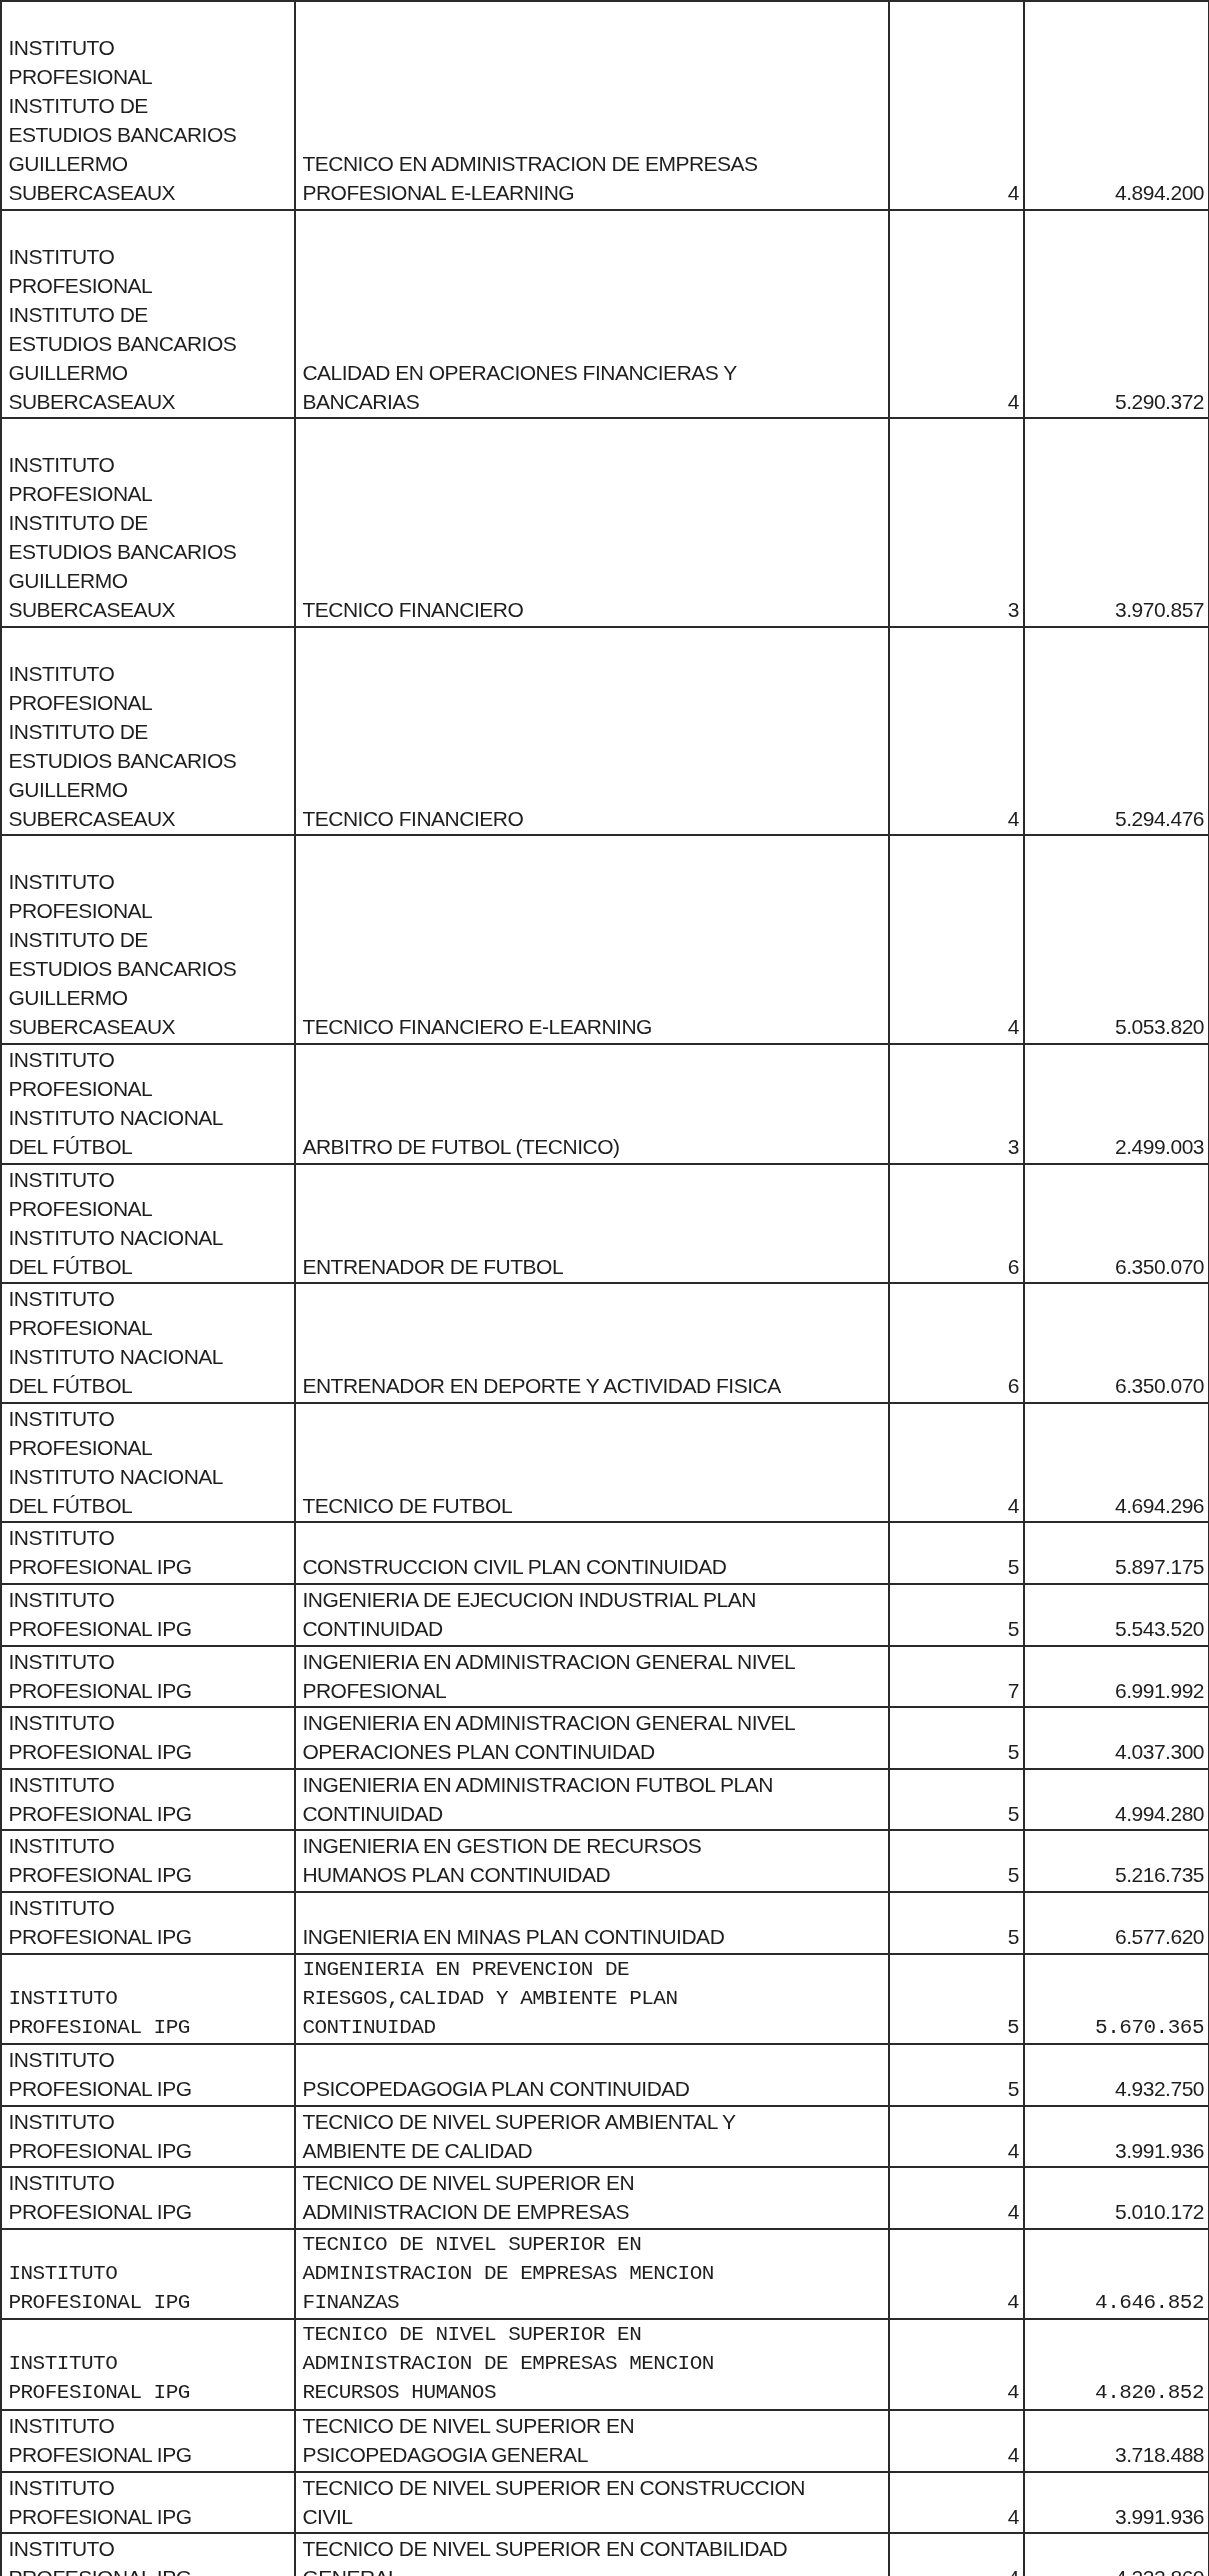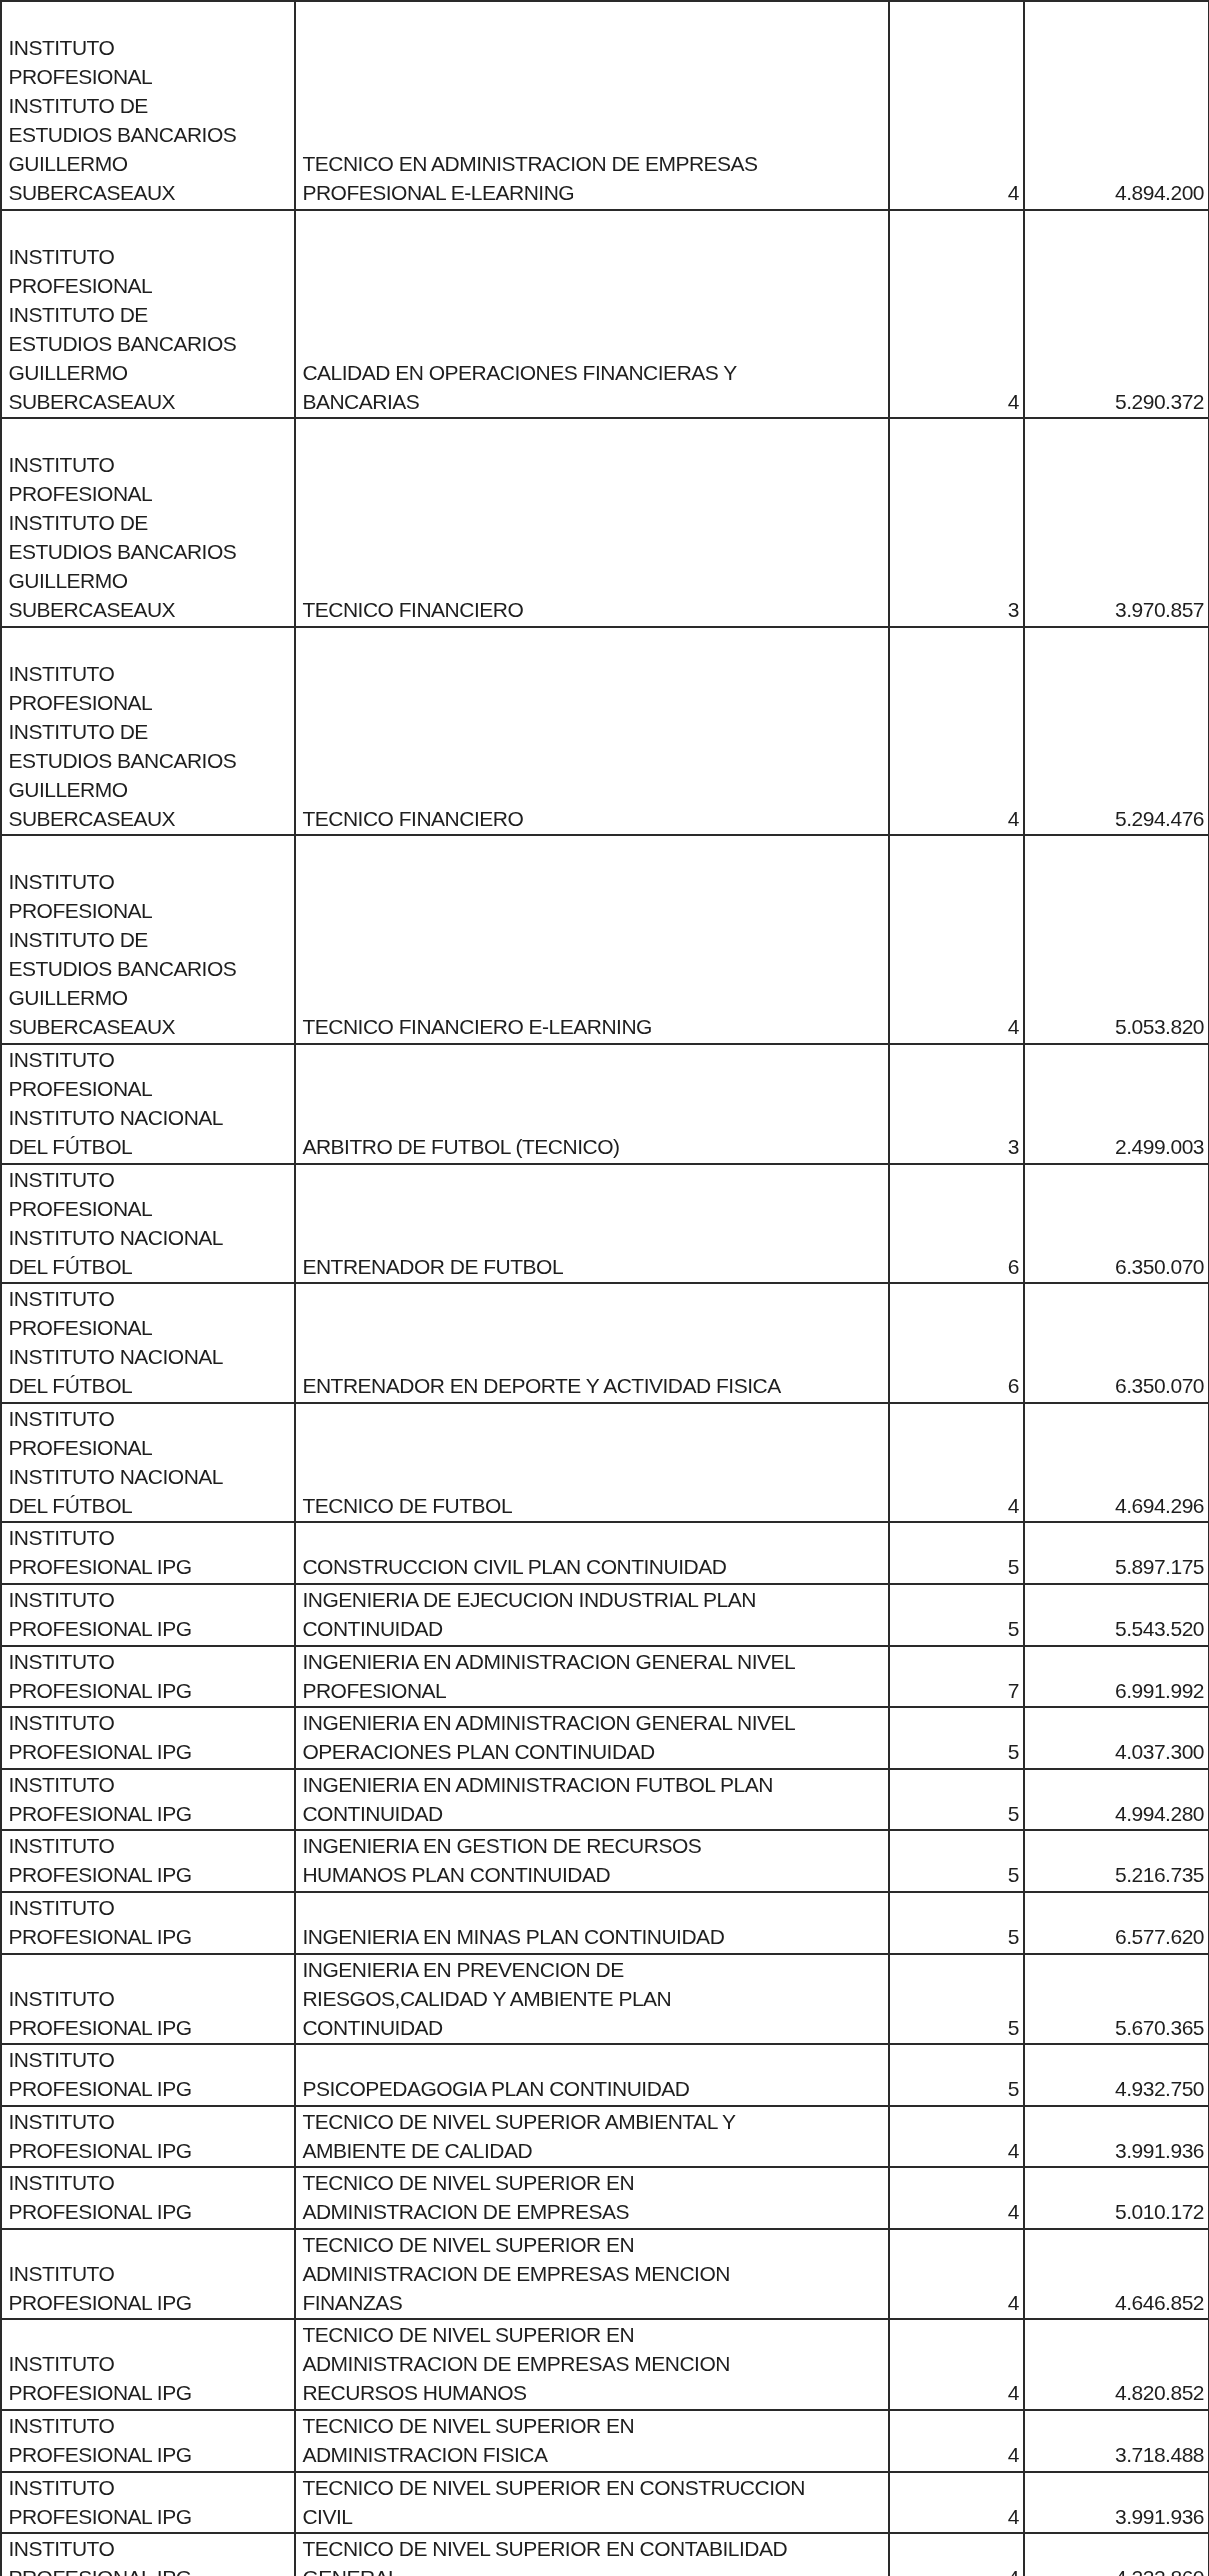--- a/index.html
+++ b/index.html
@@ -22,21 +22,21 @@
       vertical-align: bottom;
       padding: 0 4.8px 1.6px 6.4px;
       letter-spacing: -0.5px;
       white-space: normal;
       overflow: hidden;
     }
     table.grid td.num { text-align: right; padding-right: 4px; }
     table.grid tr.r6 td { height: 205px; }
     table.grid tr.r4 td { height: 115px; }
     table.grid tr.r2 td { height: 55px; }
-    table.grid tr.r3 td { height: 84px; }
+    table.grid tr.r3 td { height: 84px; font-family: Liberation Mono, monospace; }
     .line { display: block; }
   </style>
 </head>
 <body>
 
 <table class="grid">
   <colgroup>
     <col class="c1">
       <col class="c2">
       <col class="c3">
@@ -328,21 +328,21 @@
         <td class="num">4</td>
         <td class="num">4.820.852</td>
       </tr>
       <tr class="r2">
         <td>
           <span class="line">INSTITUTO</span>
           <span class="line">PROFESIONAL IPG</span>
         </td>
         <td>
           <span class="line">TECNICO DE NIVEL SUPERIOR EN</span>
-          <span class="line">ADMINISTRACION FISICA</span>
+          <span class="line">PSICOPEDAGOGIA GENERAL</span>
         </td>
         <td class="num">4</td>
         <td class="num">3.718.488</td>
       </tr>
       <tr class="r2">
         <td>
           <span class="line">INSTITUTO</span>
           <span class="line">PROFESIONAL IPG</span>
         </td>
         <td>

